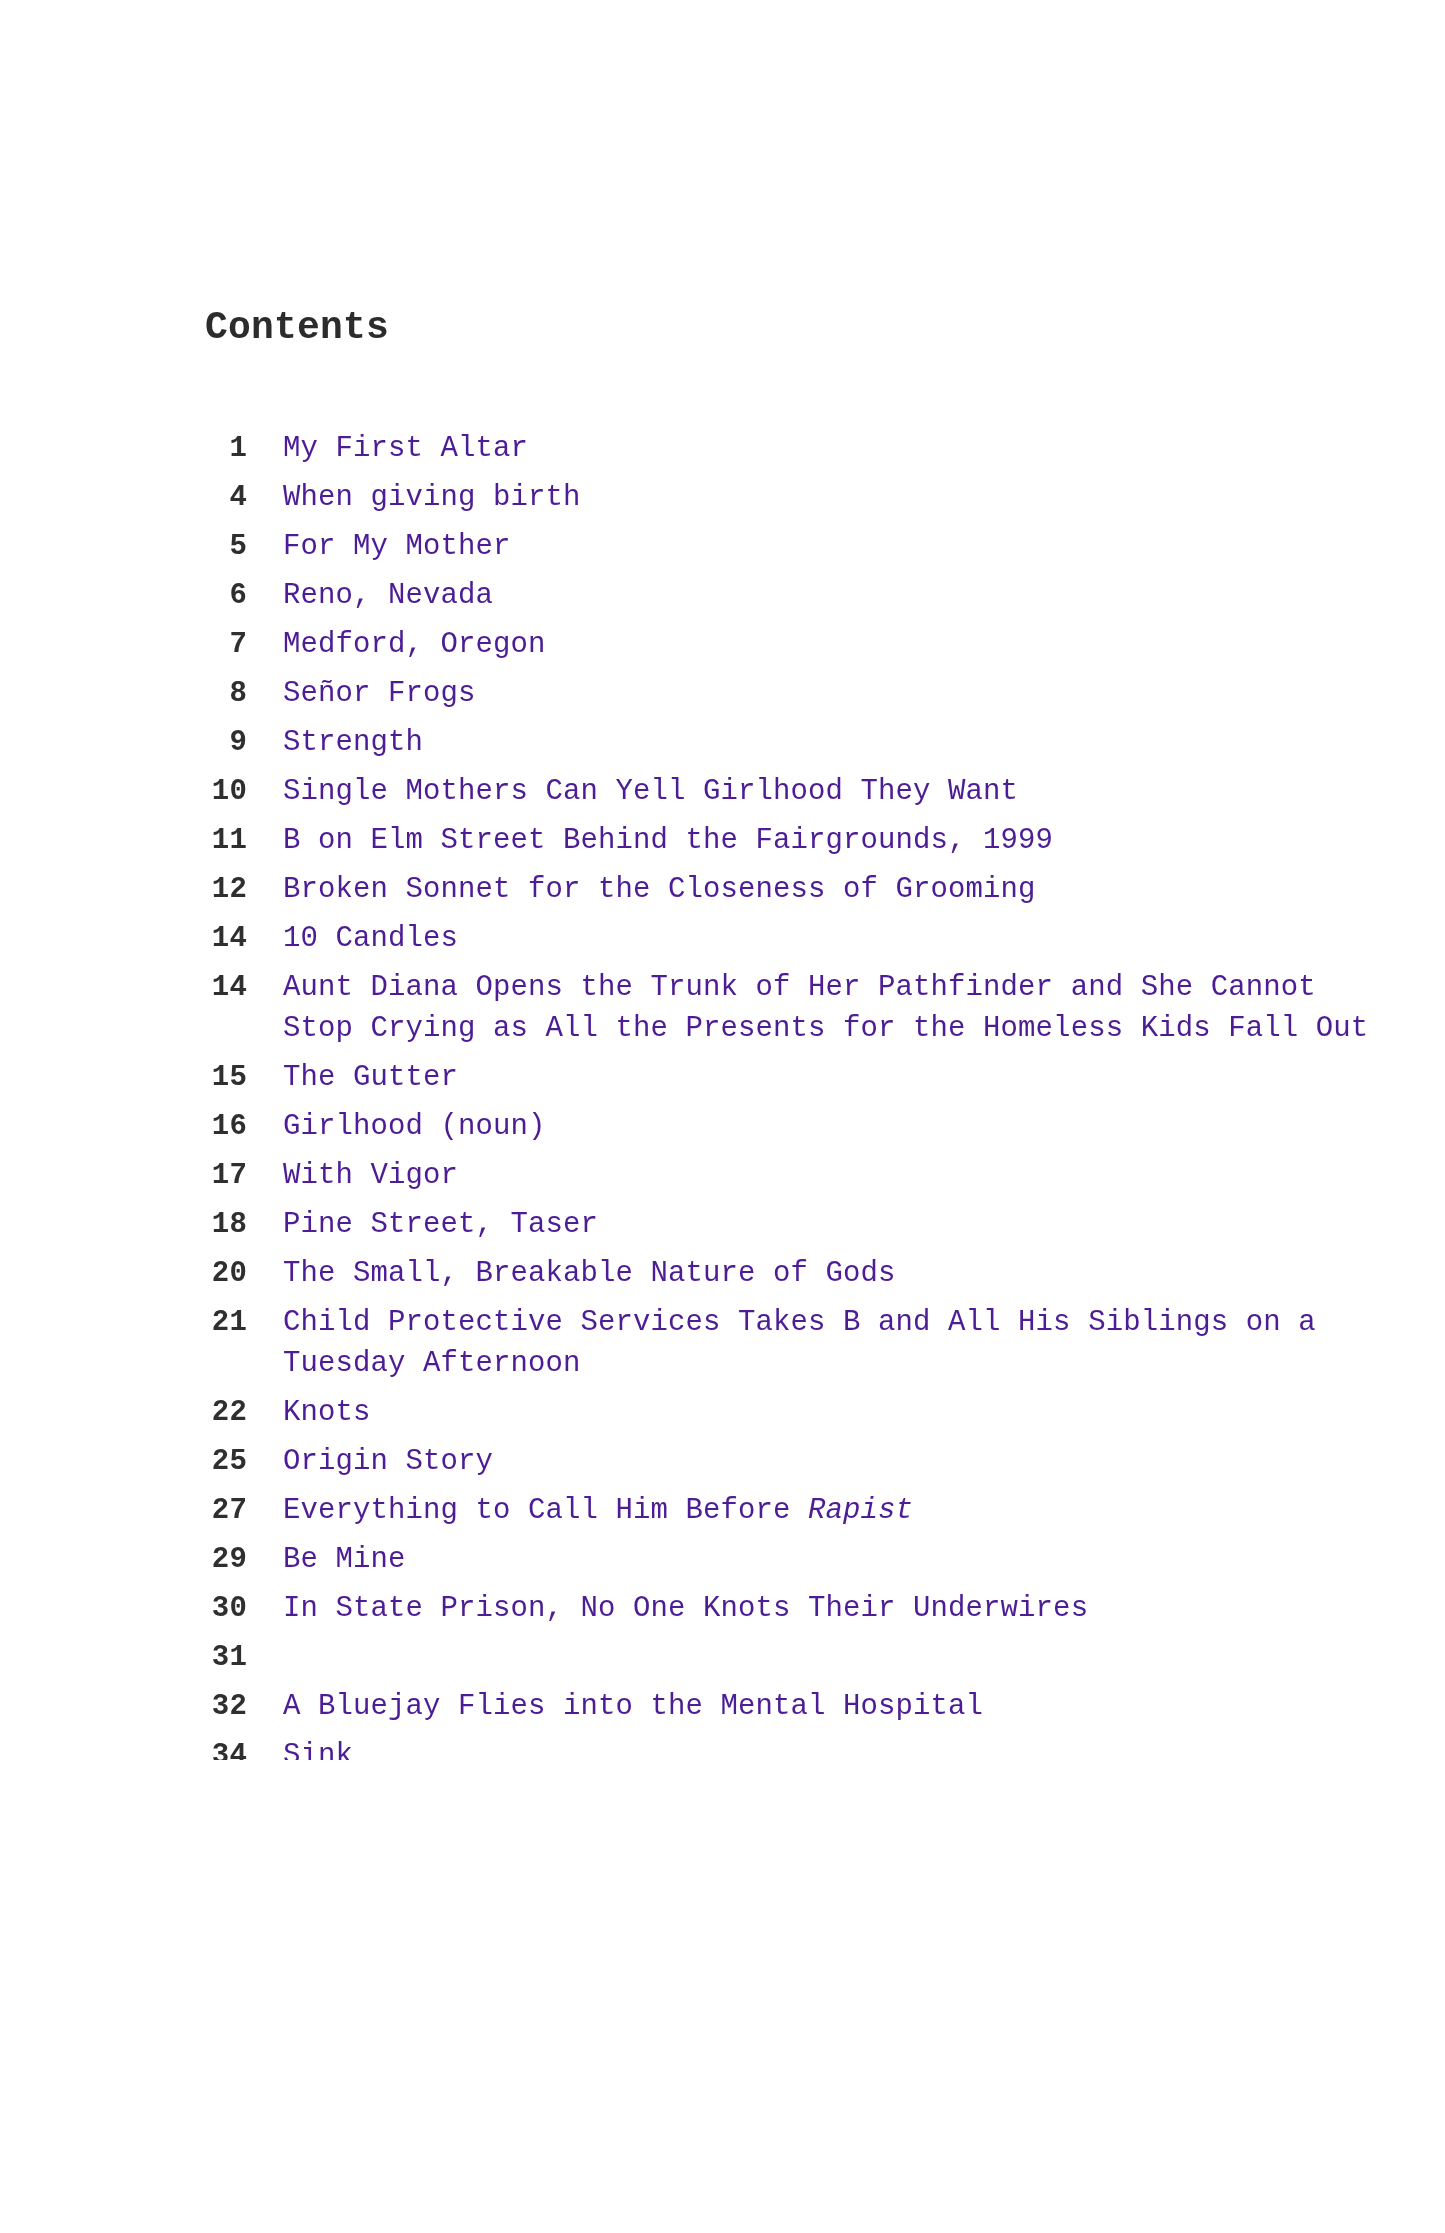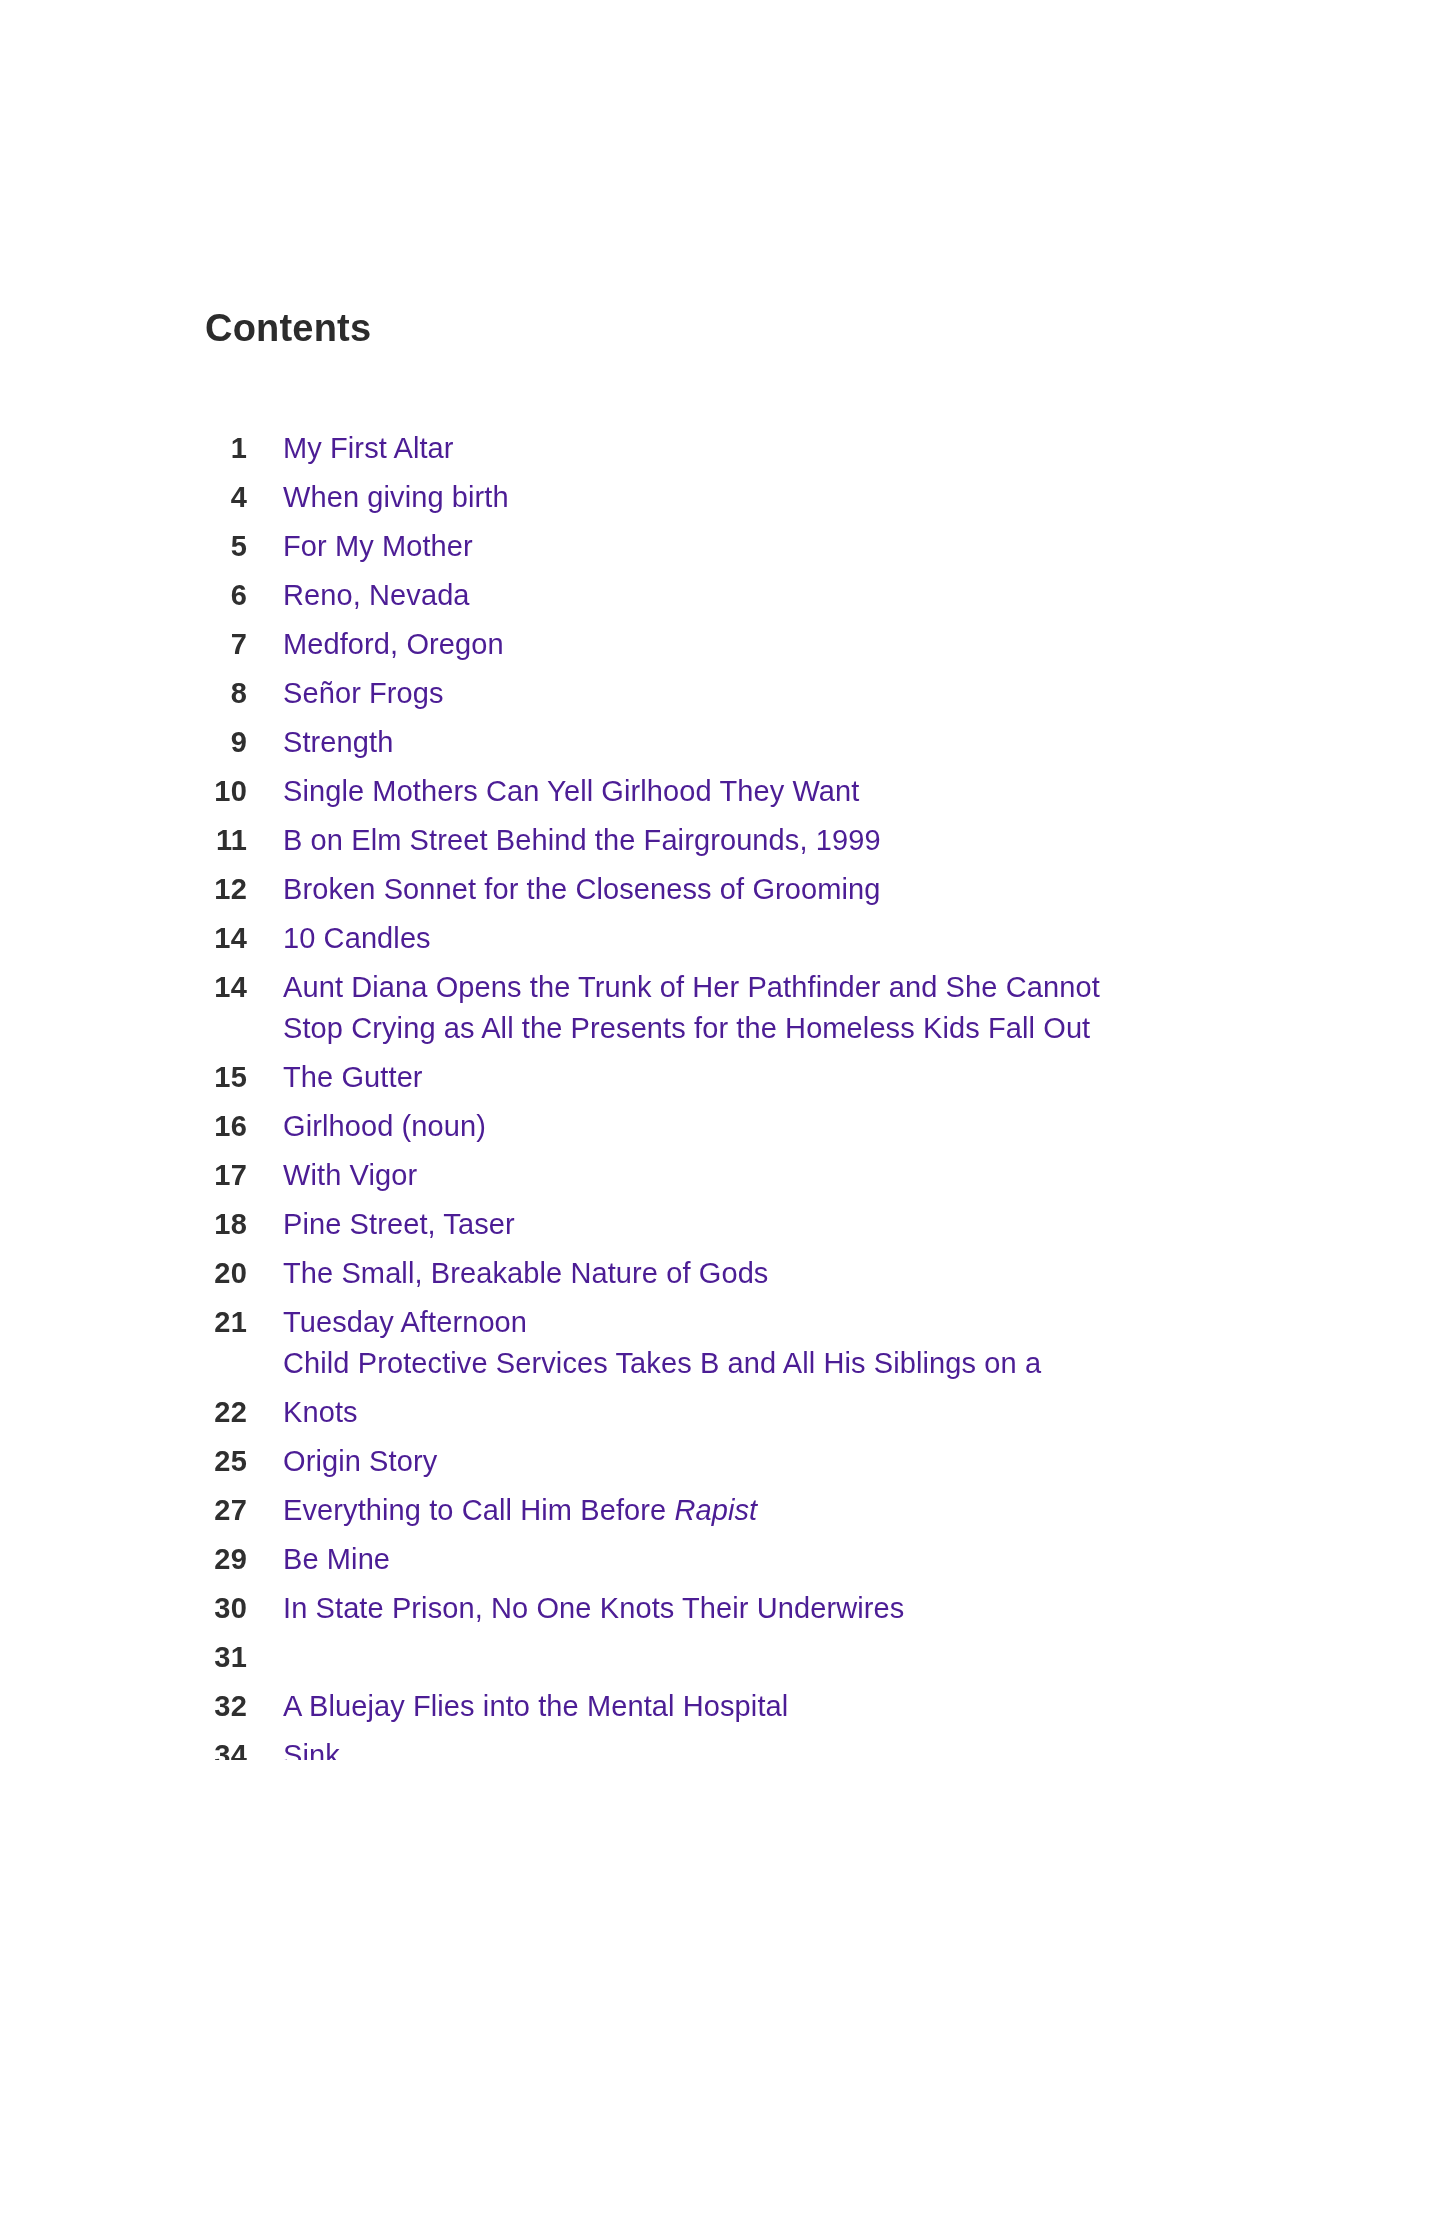--- a/index.html
+++ b/index.html
@@ -3,21 +3,21 @@
 <meta charset="utf-8">
 <style>
   html, body { margin: 0; padding: 0; }
   body { background: #ffffff; }
   .page {
     position: relative;
     width: 1445px;
     height: 1760px;
     background: #ffffff;
     overflow: hidden;
-    font-family: Liberation Sans, sans-serif;
+    font-family: Liberation Mono, monospace;
     box-sizing: border-box;
     padding-top: 306px;
   }
   .heading {
     margin: 0 0 0 205px;
     font-size: 38px;
     line-height: 44px;
     font-weight: 700;
     color: #2c2c2c;
     letter-spacing: 0.2px;
@@ -159,22 +159,22 @@
   </li>
       <li class="entry">
     <span class="num">20</span>
     <span class="title">
           <div class="line"><span>The Small, Breakable Nature of Gods</span></div>
         </span>
   </li>
       <li class="entry">
     <span class="num">21</span>
     <span class="title">
+          <div class="line"><span>Child Protective Services Takes B and All His Siblings on a</span></div>
           <div class="line"><span>Tuesday Afternoon</span></div>
-          <div class="line"><span>Child Protective Services Takes B and All His Siblings on a</span></div>
         </span>
   </li>
       <li class="entry">
     <span class="num">22</span>
     <span class="title">
           <div class="line"><span>Knots</span></div>
         </span>
   </li>
       <li class="entry">
     <span class="num">25</span>

